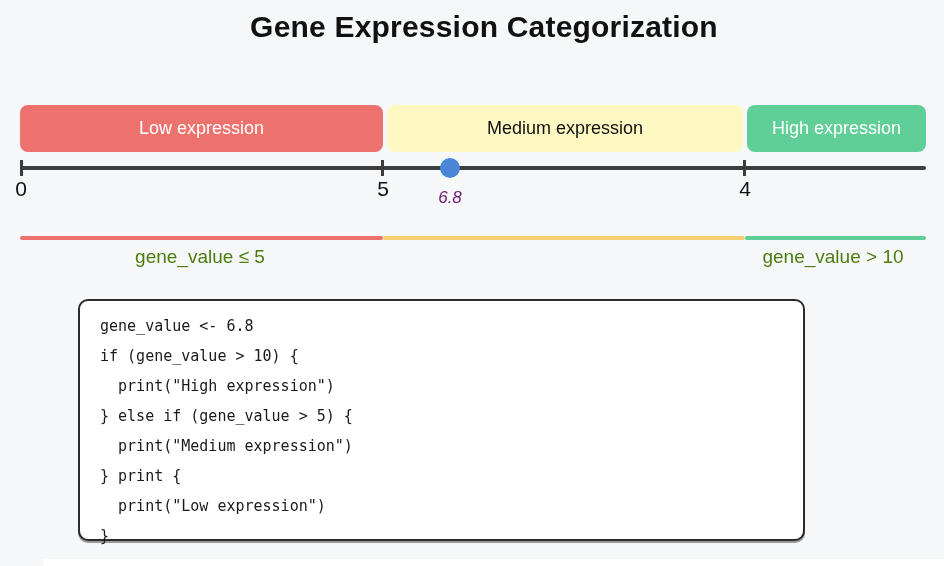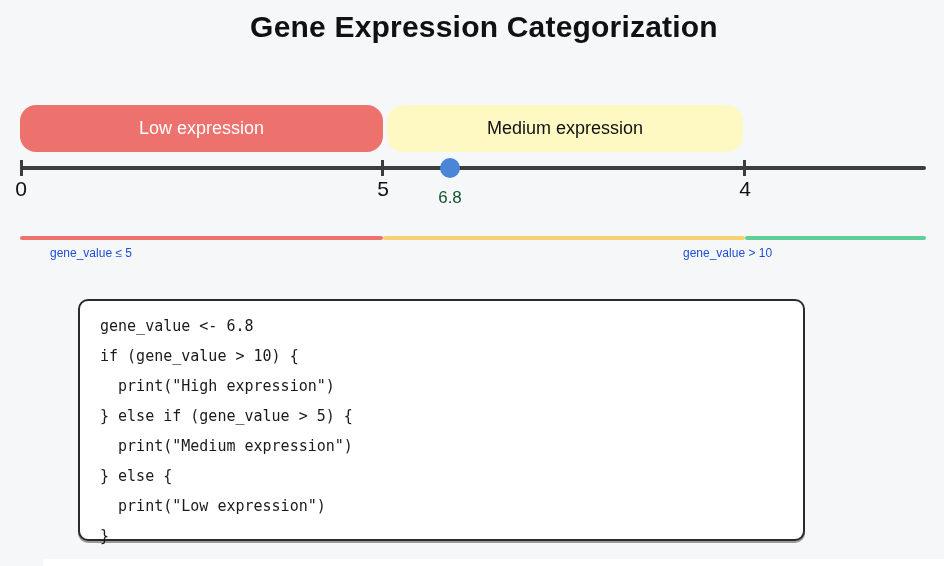--- a/index.html
+++ b/index.html
@@ -24,21 +24,21 @@
     font-weight: bold;
     color: #111;
     letter-spacing: 0.2px;
     margin-left: 40px;
   }
   
   .band {
     position: absolute;
     top: 105px;
     height: 47px;
-    border-radius: 16px;
+    border-radius: 8px;
     display: flex;
     align-items: center;
     justify-content: center;
     font-size: 18px;
   }
   .band-low    { left: 20px;  width: 363px; background: #ed726e; color: #ffffff; }
   .band-medium { left: 387px; width: 356px; background: #fef9c3; color: #111111; }
   .band-high   { left: 747px; width: 179px; background: #5fcf97; color: #ffffff; }
 
   
@@ -75,39 +75,41 @@
     width: 20px; height: 20px;
     border-radius: 50%;
     background: #4a86d8;
   }
   .marker-label {
     position: absolute;
     left: 420px; top: 188px;
     width: 60px;
     text-align: center;
     font-size: 17px;
-    color: #14532d;
+    color: #701a75;
+    font-style: italic;
   }
 
   
   .segline {
     position: absolute;
     top: 236px;
     height: 4px;
     border-radius: 2px;
   }
   .segline-low    { left: 20px;  width: 363px; background: #ed726e; }
   .segline-medium { left: 383px; width: 362px; background: #f6d171; }
   .segline-high   { left: 745px; width: 181px; background: #5fcf97; }
   .seglabel {
     position: absolute;
     top: 246px;
     width: 300px;
-    font-size: 12px;
-    color: #1d4ed8;
+    text-align: center;
+    font-size: 19px;
+    color: #4d7c0f;
   }
   .seglabel-low    { left: 50px; }
   .seglabel-medium { left: 415px; }
   .seglabel-high   { left: 683px; }
 
   
   .code-box {
     position: absolute;
     left: 78px; top: 299px;
     width: 727px; height: 242px;
@@ -138,20 +140,23 @@
 <div class="stage">
 
   <div class="title">Gene Expression Categorization</div>
 
   <div class="band band-low">
     <span>Low expression</span>
   </div>
   <div class="band band-medium">
     <span>Medium expression</span>
   </div>
+  <div class="band band-high">
+    <span>High expression</span>
+  </div>
 
   <div class="axis-line"></div>
   <div class="tick tick-0"></div>
   <div class="tick tick-5"></div>
   <div class="tick tick-10"></div>
   <div class="tick-label tick-label-0">0</div>
   <div class="tick-label tick-label-5">5</div>
   <div class="tick-label tick-label-10">4</div>
 
   <div class="marker-dot"></div>
@@ -163,20 +168,20 @@
 
   <div class="seglabel seglabel-low">gene_value ≤ 5</div>
   <div class="seglabel seglabel-high">gene_value &gt; 10</div>
 
   <div class="code-box">
     <div class="code-line">gene_value &lt;- 6.8</div>
     <div class="code-line">if (gene_value &gt; 10) {</div>
     <div class="code-line">  print("High expression")</div>
     <div class="code-line">} else if (gene_value &gt; 5) {</div>
     <div class="code-line">  print("Medium expression")</div>
-    <div class="code-line">} else {</div>
+    <div class="code-line">} print {</div>
     <div class="code-line">  print("Low expression")</div>
     <div class="code-line">}</div>
   </div>
 
   <div class="bottom-strip"></div>
 
 </div>
 
 </body></html>

